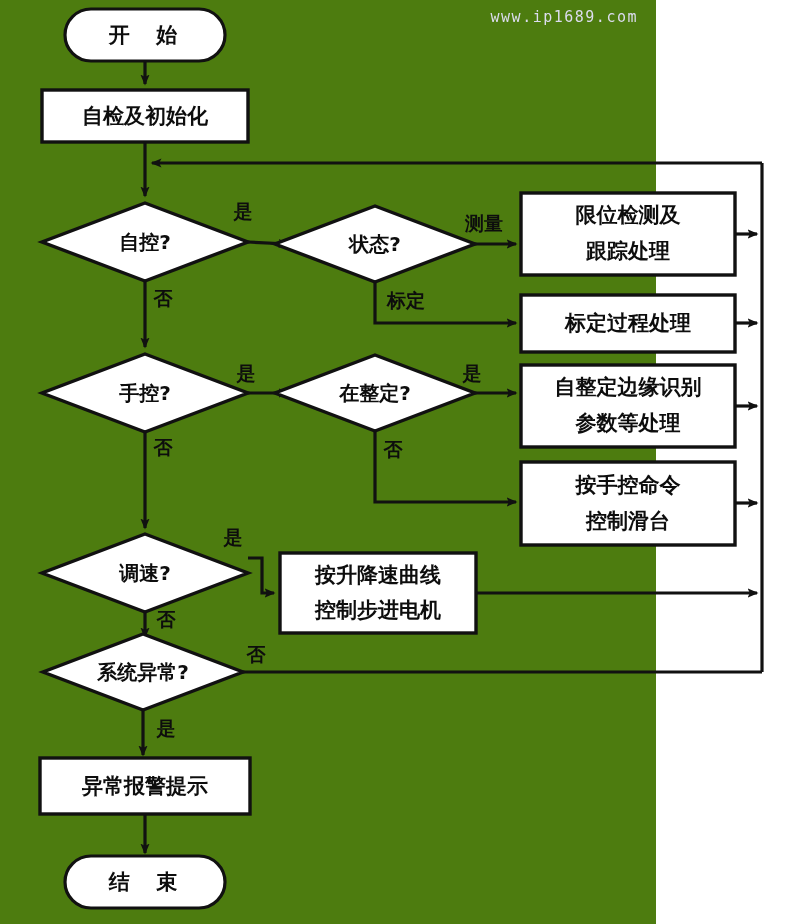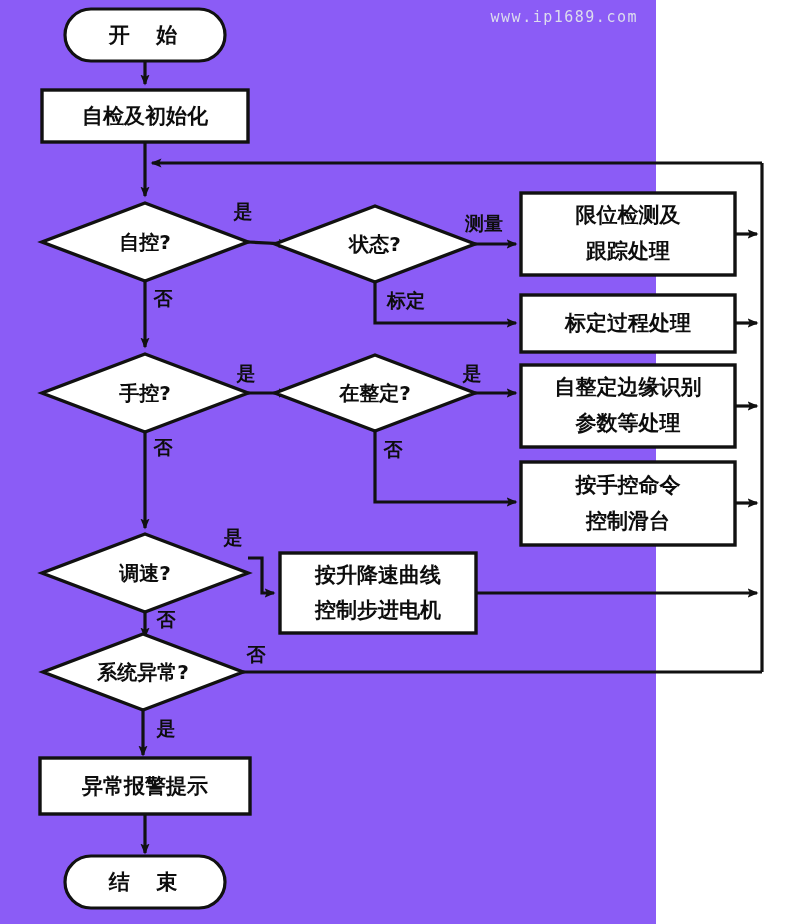--- a/index.html
+++ b/index.html
@@ -1,20 +1,20 @@
 <!DOCTYPE html>
 <html><head>
 <meta charset="utf-8">
 <style>
   html,body{margin:0;padding:0;background:#ffffff;}
   body{
     width:800px;height:924px;overflow:hidden;
     font-family:"Liberation Sans","DejaVu Sans",sans-serif;
   }
-  #flow-root{position:relative;width:656px;height:924px;background:#8b5cf6;}
+  #flow-root{position:relative;width:656px;height:924px;background:#4d7c0f;}
   svg#flow-svg{position:absolute;left:0;top:0;width:800px;height:924px;}
   .shape-stroke{fill:#ffffff;stroke:#111111;}
   .term-shape{stroke-width:3.2;}
   .proc-shape{stroke-width:3.4;}
   .dec-shape{stroke-width:3.4;}
   .conn{stroke:#111111;fill:none;stroke-width:3.2;}
   .node-text{
     fill:#0d0d0d;
     font-family:"DejaVu Sans","Liberation Sans",sans-serif;
     font-size:21px;font-weight:700;

